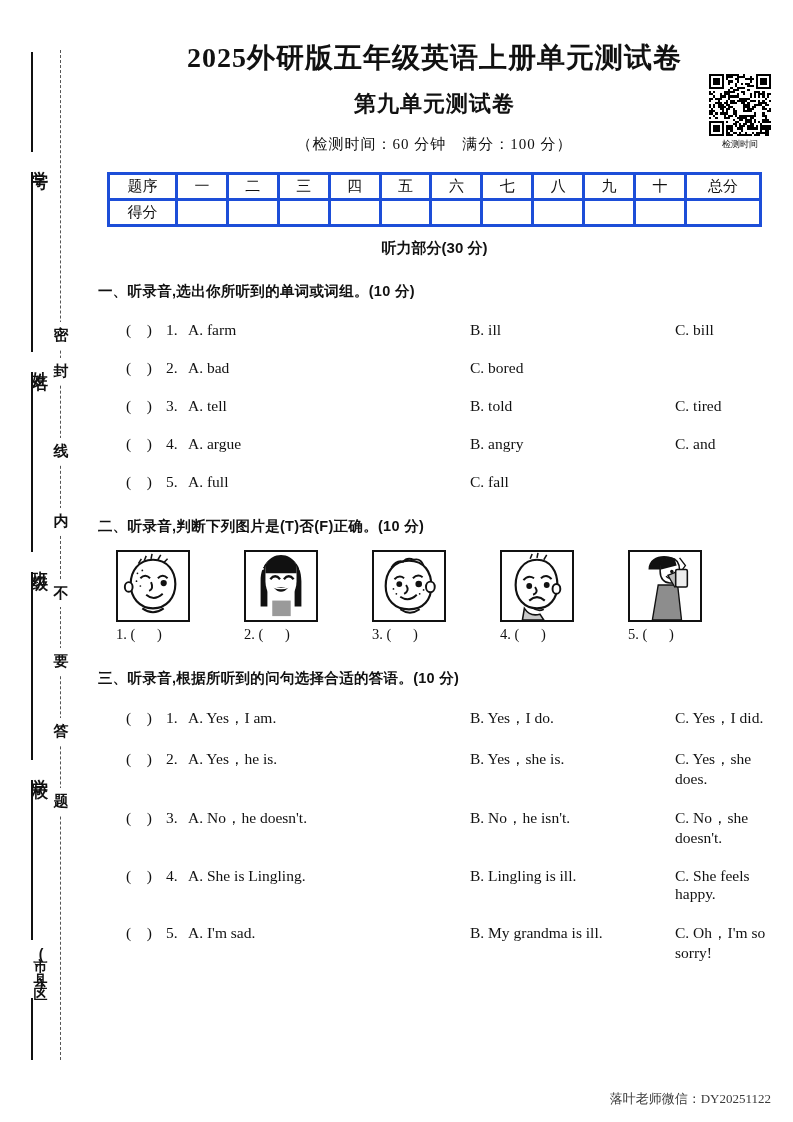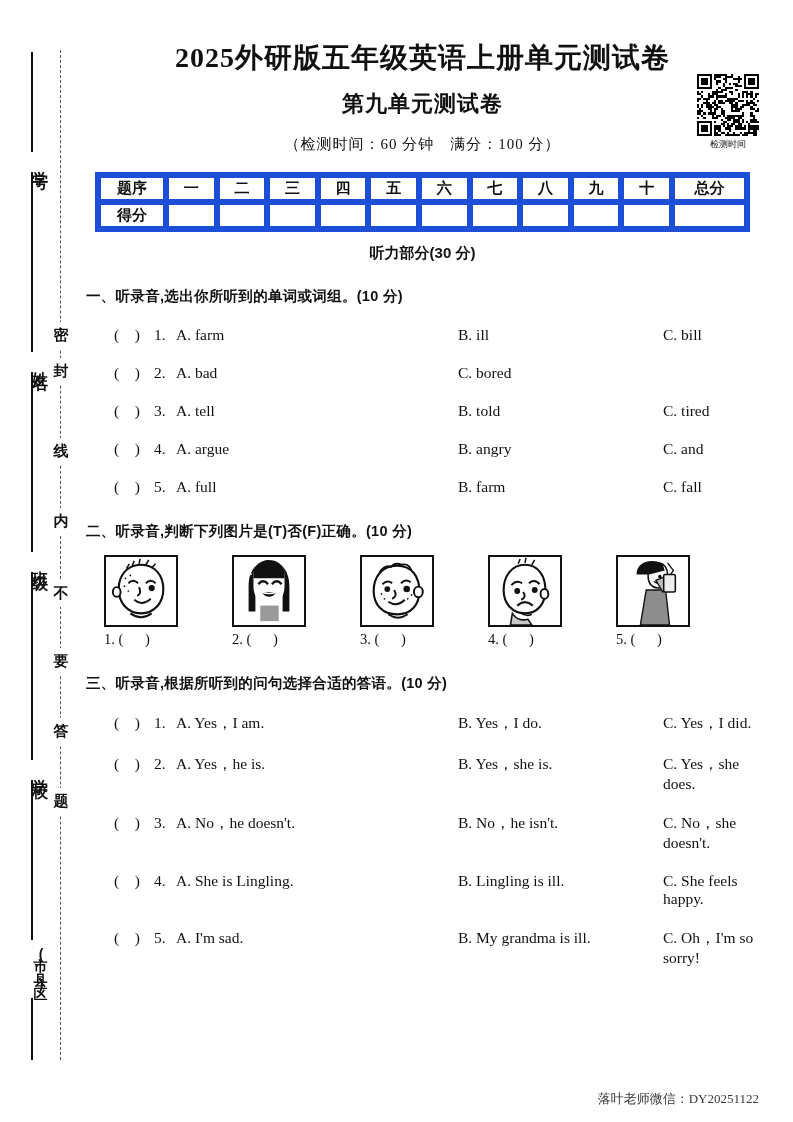--- a/index.html
+++ b/index.html
@@ -54,21 +54,21 @@
     font-weight: bold;
     font-size: 15px;
     text-align: center;
     background: #ffffff;
     padding: 4px 0;
   }
 
   
   #page {
     position: absolute;
-    left: 78px; top: 0;
+    left: 90px; top: 0;
     width: 703px; height: 1122px;
     padding: 0 22px 0 8px;
   }
 
   .title-main {
     margin: 40px 0 0 0;
     text-align: center;
     font-family: "Liberation Serif", "DejaVu Serif", serif;
     font-weight: bold;
     font-size: 28px;
@@ -108,26 +108,26 @@
     letter-spacing: 0px;
   }
 
   
   #score-table {
     margin: 18px auto 0 auto;
     border-collapse: collapse;
     width: 655px;
   }
   #score-table td {
-    border: 6px solid #1d4ed8;
+    border: 3px solid #1d4ed8;
     height: 26px;
     text-align: center;
     font-family: "Liberation Sans", "DejaVu Sans", sans-serif;
     font-size: 15px;
-    font-weight: bold;
+    font-weight: normal;
   }
   #score-table td.label { width: 68px; }
   #score-table td.total { width: 75px; }
 
   .listening-banner {
     margin: 12px 0 0 0;
     text-align: center;
     font-family: "Liberation Sans", "DejaVu Sans", sans-serif;
     font-weight: bold;
     font-size: 15px;
@@ -715,21 +715,20 @@
       <span class="q-paren">(    )</span>
       <span class="q-num">4.</span>
       <span class="opt-a">A. argue</span>
       <span class="opt-b">B. angry</span>
       <span class="opt-c">C. and</span>
     </div>
     <div class="q-row">
       <span class="q-paren">(    )</span>
       <span class="q-num">5.</span>
       <span class="opt-a">A. full</span>
-      <span class="opt-b">B. farm</span>
       <span class="opt-c">C. fall</span>
     </div>
   </div>
 
   <div class="section" style="margin-top:26px">
     <div class="section-heading">二、听录音,判断下列图片是(T)否(F)正确。(10 分)</div>
 
     <div class="pic-row">
 
       <div class="pic-cell">

